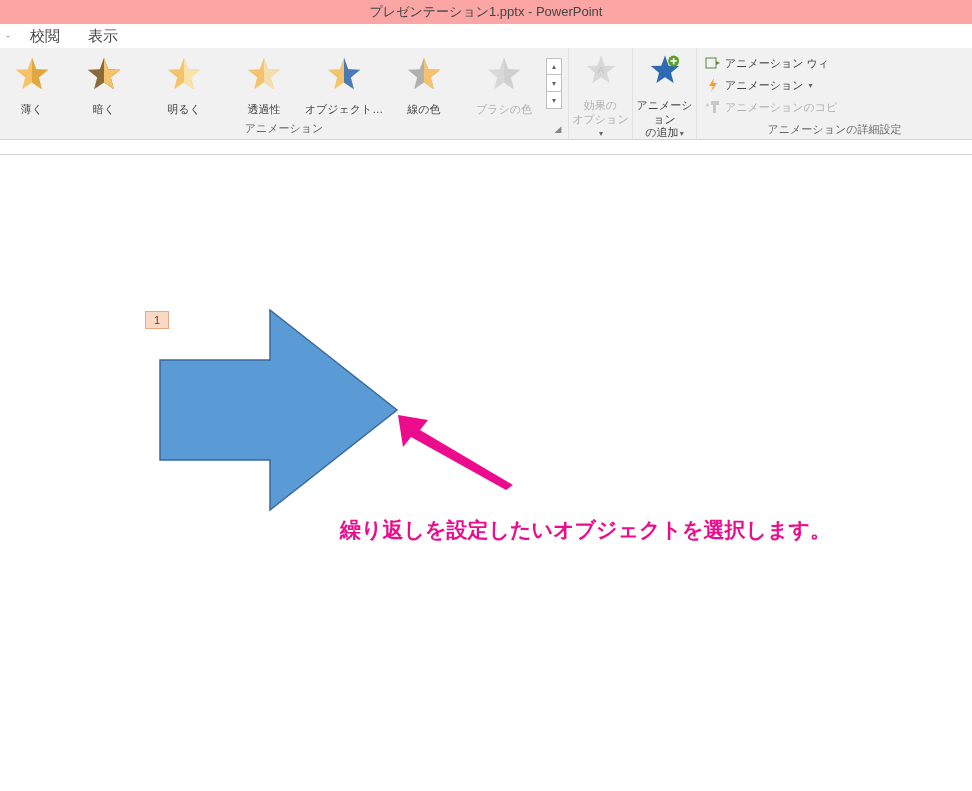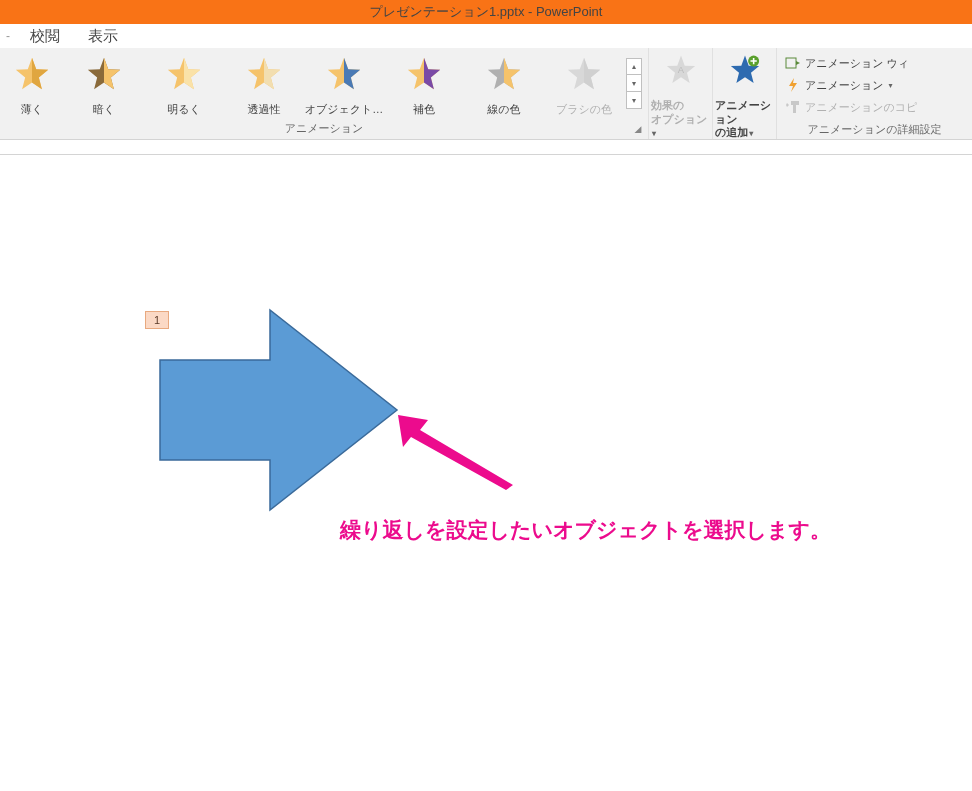--- a/index.html
+++ b/index.html
@@ -1,35 +1,35 @@
 <!DOCTYPE html>
 <html><head>
   <meta charset="utf-8">
   <style>
     * { margin: 0; padding: 0; box-sizing: border-box; }
     body { font-family: "Meiryo UI", "Yu Gothic UI", sans-serif; font-size: 12px; background: #fff; width: 972px; height: 791px; overflow: hidden; position: relative; }
-    .titlebar { height: 24px; text-align: center; color: #444; font-size: 13px; padding-top: 3px; background: #f97316; }
+    .titlebar { height: 24px; text-align: center; color: #444; font-size: 13px; padding-top: 3px; background: #fca5a5; }
     .tabs-row { height: 24px; display: flex; align-items: center; padding-left: 0; gap: 0; }
     .tab-item { padding: 3px 14px; color: #444; font-size: 15px; cursor: pointer; }
     .tab-sep { color: #999; padding: 0 6px; }
     .ribbon { background: #f1f1f1; border-bottom: 1px solid #d4d4d4; display: flex; height: 92px; }
     .gallery-group { display: flex; flex-direction: column; flex: 0 0 auto; border-right: 1px solid #e0e0e0; }
     .gallery-row { display: flex; align-items: flex-start; padding-top: 4px; }
     .gallery-item { width: 80px; display: flex; flex-direction: column; align-items: center; cursor: pointer; padding: 2px 0; }
     .gallery-item.first { width: 64px; }
     .star-wrap { width: 40px; height: 40px; display: flex; align-items: center; justify-content: center; }
     .gallery-label { font-size: 11px; color: #444; margin-top: 8px; text-align: center; white-space: nowrap; }
     .gallery-label.disabled { color: #b0b0b0; }
     .scroll-btns { display: flex; flex-direction: column; margin-top: 6px; margin-left: 2px; margin-right: 6px; }
     .scroll-btn { width: 16px; height: 17px; border: 1px solid #c0c0c0; background: #fff; display: flex; align-items: center; justify-content: center; cursor: pointer; font-size: 8px; color: #666; }
     .scroll-btn:not(:first-child) { border-top: none; }
     .group-label { text-align: center; font-size: 11px; color: #666; padding: 2px 0; position: relative; }
     .dialog-launcher { position: absolute; right: 4px; bottom: 2px; width: 12px; height: 12px; font-size: 9px; color: #888; cursor: pointer; }
     .big-btn { width: 64px; display: flex; flex-direction: column; align-items: center; justify-content: flex-start; padding: 6px 2px 0; cursor: pointer; border-right: 1px solid #e0e0e0; }
-    .big-btn-label { font-size: 11px; color: #444; line-height: 1.2; margin-top: 14px; font-weight: bold; }
+    .big-btn-label { font-size: 11px; color: #444; text-align: center; line-height: 1.2; margin-top: 14px; }
     .big-btn.disabled .big-btn-label { color: #b0b0b0; }
     .side-panel { display: flex; flex-direction: column; padding: 4px 0 0 6px; gap: 0; }
     .side-item { display: flex; align-items: center; gap: 4px; font-size: 11px; color: #444; padding: 3px 2px; cursor: pointer; white-space: nowrap; }
     .side-item.disabled { color: #b0b0b0; }
     .side-group-label { font-size: 11px; color: #666; text-align: center; margin-top: auto; padding: 2px 0; }
     .below-ribbon-line { border-bottom: 1px solid #d4d4d4; margin-top: 14px; }
     .canvas { position: relative; width: 100%; height: 620px; background: #fff; }
     .anim-tag { position: absolute; left: 145px; top: 156px; width: 24px; height: 18px; background: #fbd9c5; border: 1px solid #e8a97f; display: flex; align-items: center; justify-content: center; font-size: 11px; color: #5a3a28; }
     .blue-arrow { position: absolute; left: 155px; top: 150px; }
     .annot-arrow { position: absolute; left: 398px; top: 260px; }
@@ -120,34 +120,20 @@
               <path d="M20 2 L24.7 14.8 L38 15.3 L27.6 23.8 L31 37 L20 29.5 L9 37 L12.4 23.8 L2 15.3 L15.3 14.8 Z" fill="#f5c36b"></path>
               <path d="M20 2 L24.7 14.8 L38 15.3 L27.6 23.8 L31 37 L20 29.5 L9 37 L12.4 23.8 L2 15.3 L15.3 14.8 Z" fill="#4a7ab5" clip-path="url(#halfstar4)"></path>
             </svg>
           </div>
           <div class="gallery-label">オブジェクト…</div>
         </div>
         <div class="gallery-item">
           <div class="star-wrap">
             <svg width="36" height="36" viewBox="0 0 40 40">
               <defs>
-                <clipPath id="halfstar5">
-                  <rect x="20" y="0" width="20" height="40"></rect>
-                </clipPath>
-              </defs>
-              <path d="M20 2 L24.7 14.8 L38 15.3 L27.6 23.8 L31 37 L20 29.5 L9 37 L12.4 23.8 L2 15.3 L15.3 14.8 Z" fill="#f5c36b"></path>
-              <path d="M20 2 L24.7 14.8 L38 15.3 L27.6 23.8 L31 37 L20 29.5 L9 37 L12.4 23.8 L2 15.3 L15.3 14.8 Z" fill="#7a4aa6" clip-path="url(#halfstar5)"></path>
-            </svg>
-          </div>
-          <div class="gallery-label">補色</div>
-        </div>
-        <div class="gallery-item">
-          <div class="star-wrap">
-            <svg width="36" height="36" viewBox="0 0 40 40">
-              <defs>
                 <clipPath id="halfstar6">
                   <rect x="20" y="0" width="20" height="40"></rect>
                 </clipPath>
               </defs>
               <path d="M20 2 L24.7 14.8 L38 15.3 L27.6 23.8 L31 37 L20 29.5 L9 37 L12.4 23.8 L2 15.3 L15.3 14.8 Z" fill="#b0b0b0"></path>
               <path d="M20 2 L24.7 14.8 L38 15.3 L27.6 23.8 L31 37 L20 29.5 L9 37 L12.4 23.8 L2 15.3 L15.3 14.8 Z" fill="#f5c36b" clip-path="url(#halfstar6)"></path>
             </svg>
           </div>
           <div class="gallery-label">線の色</div>
         </div>

